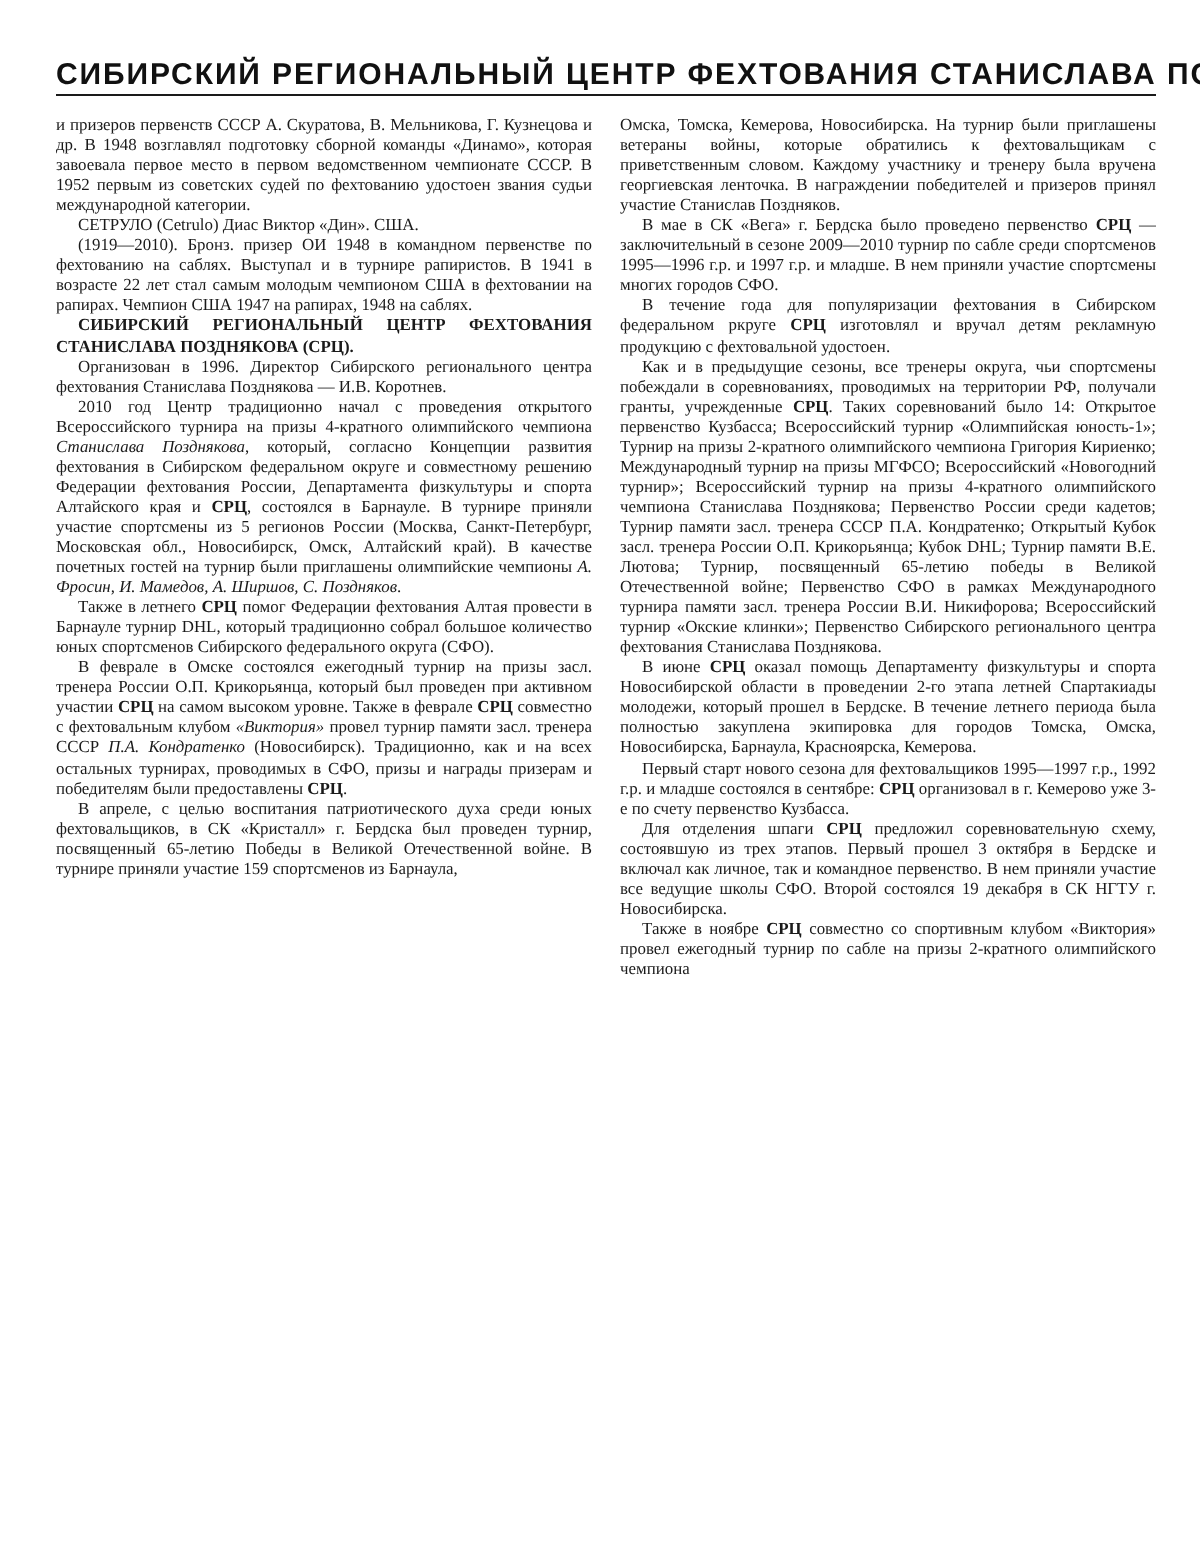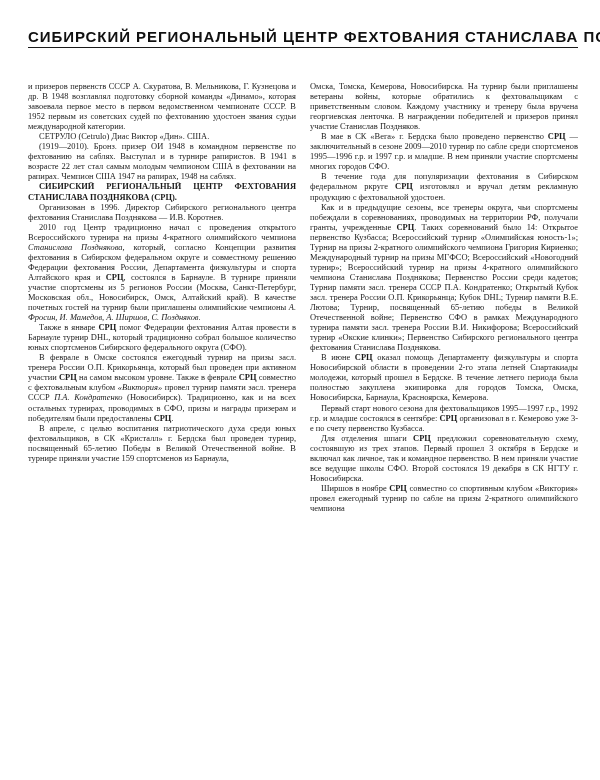--- a/index.html
+++ b/index.html
@@ -70,21 +70,21 @@
     font-size: 8.45px;
     line-height: 10.04px;
     text-align: justify;
     text-justify: inter-word;
     hyphens: manual;
   }
   .col p {
     margin: 0;
     text-indent: 11px;
   }
-  .col p.no-indent { text-indent: 0; margin-top: 24px; }
+  .col p.no-indent { text-indent: 0; }
   .entry-head {
     margin: 0;
     text-indent: 11px;
   }
   .gap-before { margin-top: 8.0px; }
   b, .bold { font-weight: bold; }
   i, .ital { font-style: italic; }
   .entry-name {
     font-weight: normal;
   }
@@ -113,21 +113,21 @@
 
       <p>(1919—2010). Бронз. призер ОИ 1948 в командном первенстве по фехтованию на саблях. Выступал и в турнире рапиристов. В 1941 в возрасте 22 лет стал самым молодым чемпионом США в фехтовании на рапирах. Чемпион США 1947 на рапирах, 1948 на саблях.</p>
 
 
       <p class="entry-head gap-before"><span class="entry-title">СИБИРСКИЙ РЕГИОНАЛЬНЫЙ ЦЕНТР ФЕХТОВАНИЯ СТАНИСЛАВА ПОЗДНЯКОВА (СРЦ).</span></p>
 
       <p>Организован в 1996. Директор Сибирского регионального центра фехтования Станислава Позднякова — И.В. Коротнев.</p>
 
       <p><span>2010 год Центр традиционно начал с проведения открытого Всероссийского турнира на призы 4-кратного олимпийского чемпиона </span><i>Станислава Позднякова</i><span>, который, согласно Концепции развития фехтования в Сибирском федеральном округе и совместному решению Федерации фехтования России, Департамента физкультуры и спорта Алтайского края и </span><b>СРЦ</b><span>, состоялся в Барнауле. В турнире приняли участие спортсмены из 5 регионов России (Москва, Санкт-Петербург, Московская обл., Новосибирск, Омск, Алтайский край). В качестве почетных гостей на турнир были приглашены олимпийские чемпионы </span><i>А. Фросин, И. Мамедов, А. Ширшов, С. Поздняков</i><span>.</span></p>
 
-      <p><span>Также в январе </span><b>СРЦ</b><span> помог Федерации фехтования Алтая провести в Барнауле турнир DHL, который традиционно собрал большое количество юных спортсменов Сибирского федерального округа (СФО).</span></p>
+      <p><span>Также в летнего </span><b>СРЦ</b><span> помог Федерации фехтования Алтая провести в Барнауле турнир DHL, который традиционно собрал большое количество юных спортсменов Сибирского федерального округа (СФО).</span></p>
 
       <p><span>В феврале в Омске состоялся ежегодный турнир на призы засл. тренера России О.П. Крикорьянца, который был проведен при активном участии </span><b>СРЦ</b><span> на самом высоком уровне. Также в феврале </span><b>СРЦ</b><span> совместно с фехтовальным клубом </span><i>«Виктория»</i><span> провел турнир памяти засл. тренера СССР </span><i>П.А. Кондратенко</i><span> (Новосибирск). Традиционно, как и на всех остальных турнирах, проводимых в СФО, призы и награды призерам и победителям были предоставлены </span><b>СРЦ</b><span>.</span></p>
 
       <p>В апреле, с целью воспитания патриотического духа среди юных фехтовальщиков, в СК «Кристалл» г. Бердска был проведен турнир, посвященный 65-летию Победы в Великой Отечественной войне. В турнире приняли участие 159 спортсменов из Барнаула,</p>
 
     </div>
 
     <div class="col">
 
       <p class="no-indent">Омска, Томска, Кемерова, Новосибирска. На турнир были приглашены ветераны войны, которые обратились к фехтовальщикам с приветственным словом. Каждому участнику и тренеру была вручена георгиевская ленточка. В награждении победителей и призеров принял участие Станислав Поздняков.</p>
@@ -137,17 +137,17 @@
       <p><span>В течение года для популяризации фехтования в Сибирском федеральном ркруге </span><b>СРЦ</b><span> изготовлял и вручал детям рекламную продукцию с фехтовальной удостоен.</span></p>
 
       <p><span>Как и в предыдущие сезоны, все тренеры округа, чьи спортсмены побеждали в соревнованиях, проводимых на территории РФ, получали гранты, учрежденные </span><b>СРЦ</b><span>. Таких соревнований было 14: Открытое первенство Кузбасса; Всероссийский турнир «Олимпийская юность-1»; Турнир на призы 2-кратного олимпийского чемпиона Григория Кириенко; Международный турнир на призы МГФСО; Всероссийский «Новогодний турнир»; Всероссийский турнир на призы 4-кратного олимпийского чемпиона Станислава Позднякова; Первенство России среди кадетов; Турнир памяти засл. тренера СССР П.А. Кондратенко; Открытый Кубок засл. тренера России О.П. Крикорьянца; Кубок DHL; Турнир памяти В.Е. Лютова; Турнир, посвященный 65-летию победы в Великой Отечественной войне; Первенство СФО в рамках Международного турнира памяти засл. тренера России В.И. Никифорова; Всероссийский турнир «Окские клинки»; Первенство Сибирского регионального центра фехтования Станислава Позднякова.</span></p>
 
       <p><span>В июне </span><b>СРЦ</b><span> оказал помощь Департаменту физкультуры и спорта Новосибирской области в проведении 2-го этапа летней Спартакиады молодежи, который прошел в Бердске. В течение летнего периода была полностью закуплена экипировка для городов Томска, Омска, Новосибирска, Барнаула, Красноярска, Кемерова.</span></p>
 
       <p><span>Первый старт нового сезона для фехтовальщиков 1995—1997 г.р., 1992 г.р. и младше состоялся в сентябре: </span><b>СРЦ</b><span> организовал в г. Кемерово уже 3-е по счету первенство Кузбасса.</span></p>
 
       <p><span>Для отделения шпаги </span><b>СРЦ</b><span> предложил соревновательную схему, состоявшую из трех этапов. Первый прошел 3 октября в Бердске и включал как личное, так и командное первенство. В нем приняли участие все ведущие школы СФО. Второй состоялся 19 декабря в СК НГТУ г. Новосибирска.</span></p>
 
-      <p><span>Ширшов в ноябре </span><b>СРЦ</b><span> совместно со спортивным клубом «Виктория» провел ежегодный турнир по сабле на призы 2-кратного олимпийского чемпиона</span></p>
+      <p><span>Также в ноябре </span><b>СРЦ</b><span> совместно со спортивным клубом «Виктория» провел ежегодный турнир по сабле на призы 2-кратного олимпийского чемпиона</span></p>
 
     </div>
   </div>
 </div>
 
 </body></html>

